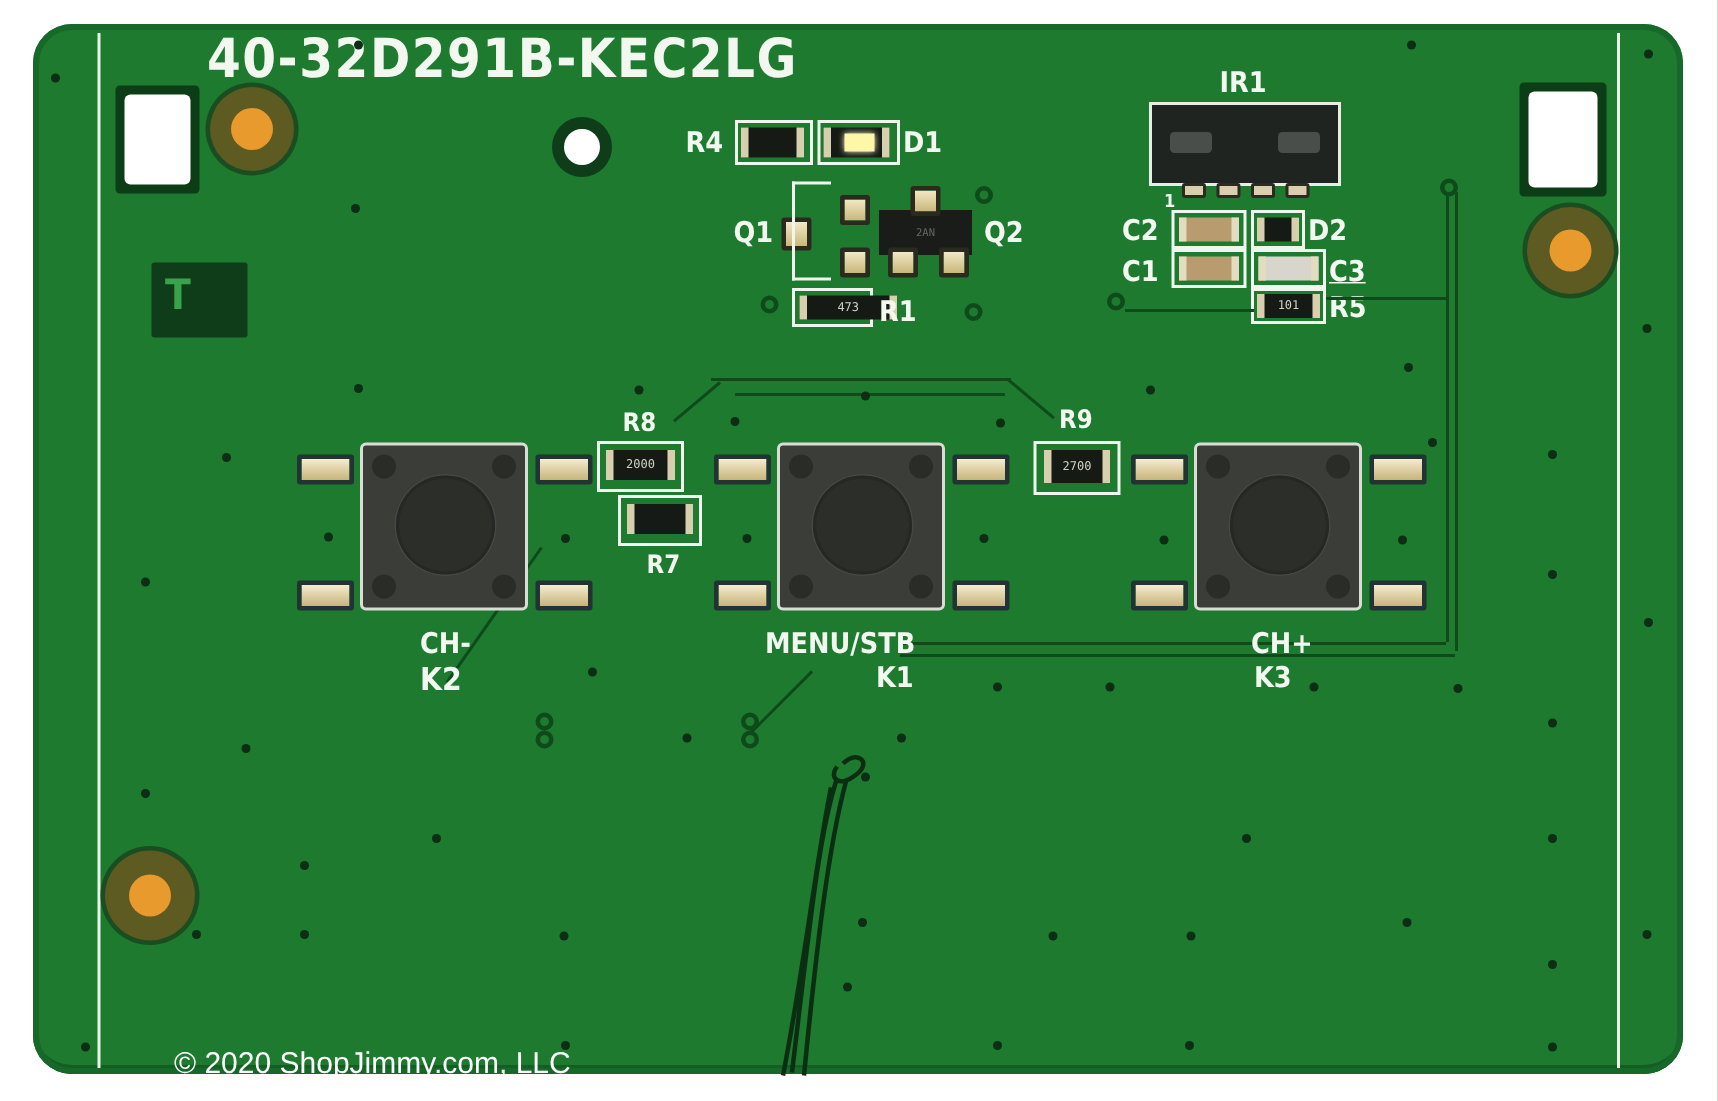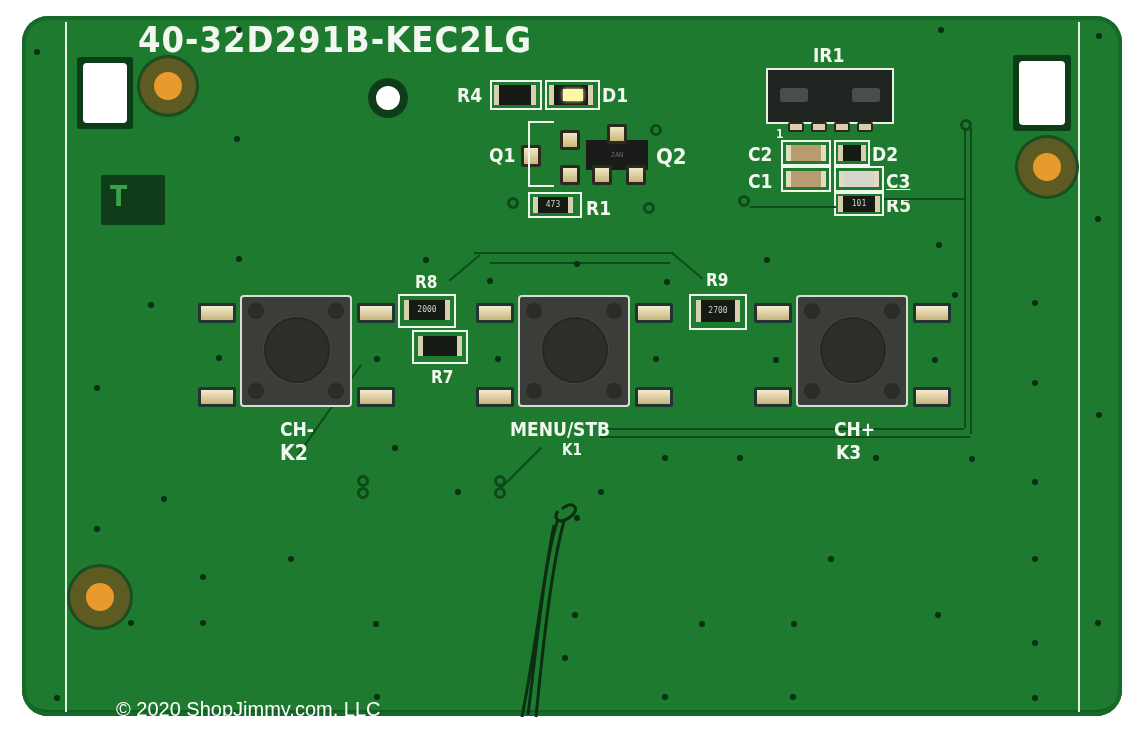--- a/index.html
+++ b/index.html
@@ -75,24 +75,24 @@
 <div class="silk" style="left:489px;top:146px;font-size:19px;">Q1</div>
 <div class="smd-pad" style="left:521px;top:145px;width:20px;height:22px;"></div>
 <div class="smd-pad" style="left:560px;top:130px;width:20px;height:20px;"></div>
 <div class="smd-pad" style="left:560px;top:165px;width:20px;height:20px;"></div>
 <div class="outline" style="left:528px;top:121px;width:26px;height:66px;border-right:none;"></div>
 
 <div class="ic" style="left:586px;top:140px;width:62px;height:30px;line-height:30px;">2AN</div>
 <div class="smd-pad" style="left:607px;top:124px;width:20px;height:20px;"></div>
 <div class="smd-pad" style="left:592px;top:165px;width:20px;height:20px;"></div>
 <div class="smd-pad" style="left:626px;top:165px;width:20px;height:20px;"></div>
-<div class="silk" style="left:656px;top:146px;font-size:22px;">Q2</div>
+<div class="silk" style="left:656px;top:146px;font-size:19px;">Q2</div>
 
 <div class="outline" style="left:528px;top:192px;width:54px;height:26px;"></div>
-<div class="res" style="left:533px;top:197px;width:40px;height:16px;line-height:16px;">473</div>
+<div class="res" style="left:533px;top:197px;width:65px;height:16px;line-height:16px;">473</div>
 <div class="silk" style="left:586px;top:199px;font-size:19px;">R1</div>
 <div class="via-ring" style="left:507px;top:197px;"></div>
 <div class="via-ring" style="left:643px;top:202px;"></div>
 <div class="via-ring" style="left:650px;top:124px;"></div>
 
 <div class="silk" style="left:813px;top:46px;font-size:19px;">IR1</div>
 <div class="ir" style="left:766px;top:68px;width:128px;height:56px;">
   <div class="win" style="left:12px;"></div>
   <div class="win" style="left:84px;"></div>
 </div>
@@ -169,21 +169,21 @@
 <div class="sw-pad" style="left:476px;top:387px;"></div>
 <div class="sw-pad" style="left:635px;top:387px;"></div>
 <div class="switch" style="left:518px;top:295px;">
   <div class="corner" style="left:6px;top:6px;"></div>
     <div class="corner" style="right:6px;top:6px;"></div>
   <div class="corner" style="left:6px;bottom:6px;"></div>
     <div class="corner" style="right:6px;bottom:6px;"></div>
   <div class="cap-btn"></div>
 </div>
 <div class="silk" style="left:510px;top:420px;font-size:19px;">MENU/STB</div>
-<div class="silk" style="left:562px;top:443px;font-size:15px;">K1</div>
+<div class="silk" style="left:584px;top:443px;font-size:19px;">K1</div>
 
 <div class="sw-pad" style="left:754px;top:303px;"></div>
 <div class="sw-pad" style="left:913px;top:303px;"></div>
 <div class="sw-pad" style="left:754px;top:387px;"></div>
 <div class="sw-pad" style="left:913px;top:387px;"></div>
 <div class="switch" style="left:796px;top:295px;">
   <div class="corner" style="left:6px;top:6px;"></div>
     <div class="corner" style="right:6px;top:6px;"></div>
   <div class="corner" style="left:6px;bottom:6px;"></div>
     <div class="corner" style="right:6px;bottom:6px;"></div>

